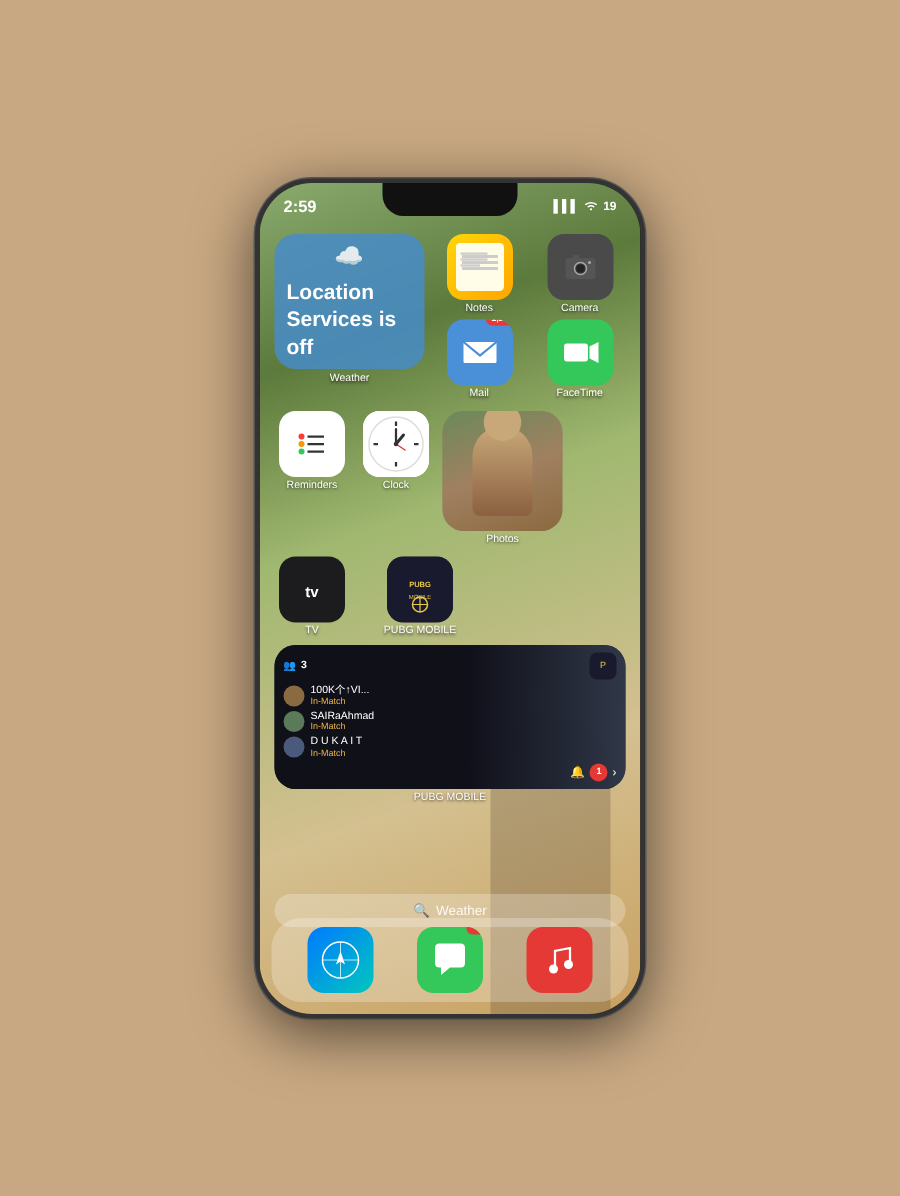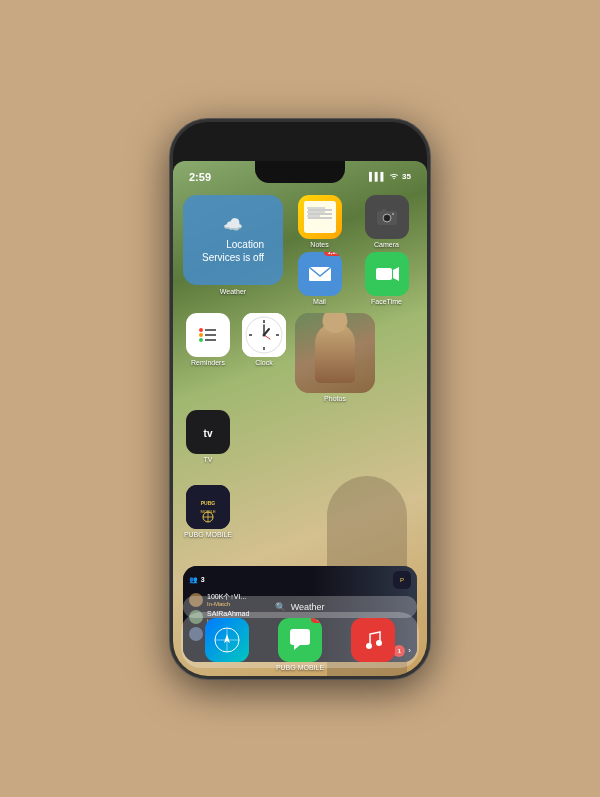--- a/index.html
+++ b/index.html
@@ -29,21 +29,20 @@
       border: 3px solid #333;
       box-shadow: 0 0 0 1px #555, 0 10px 40px rgba(0,0,0,0.6);
       position: relative;
     }
 
     .screen {
       position: absolute;
       top: 0; left: 0; right: 0; bottom: 0;
       border-radius: 12px;
       overflow: hidden;
-      margin-top: 39px;
     }
 
     
     .wallpaper {
       position: absolute;
       top: 0; left: 0; right: 0; bottom: 0;
       background: linear-gradient(160deg, #8aaa6e 0%, #5c7a3c 20%, #a0b870 40%, #d4c090 70%, #c8a060 100%);
       z-index: 0;
     }
 
@@ -147,25 +146,25 @@
       border-radius: 14px;
       display: flex;
       flex-direction: column;
       align-items: center;
       justify-content: center;
       padding: 8px;
       flex-shrink: 0;
     }
 
     .weather-widget-text {
-      font-size: 10px;
-      color: white;
-      text-align: right;
+      font-size: 14px;
+      color: white;
+      text-align: left;
       line-height: 1.3;
-      font-weight: 400;
+      font-weight: 700;
     }
 
     .weather-label {
       font-size: 7px;
       color: white;
       margin-top: 3px;
       text-shadow: 0 1px 2px rgba(0,0,0,0.7);
       text-align: center;
     }
 
@@ -315,21 +314,20 @@
       gap: 6px;
       align-items: flex-start;
       margin-bottom: 8px;
     }
 
     .row4-container {
       display: flex;
       gap: 22px;
       align-items: flex-start;
       margin-bottom: 6px;
-      flex-direction: column;
     }
 
     .widget-pubg-full {
       flex: 1;
       background: rgba(15,15,25,0.88);
       border-radius: 14px;
       padding: 5px 6px;
       position: relative;
     }
 
@@ -371,21 +369,21 @@
         <span class="status-time">2:59</span>
         <div class="status-icons">
           <span>▌▌▌</span>
           <span>
             <svg width="10" height="8" viewBox="0 0 10 8" fill="white">
               <path d="M5 6.5 L5 6.5" stroke="white" stroke-width="1.5" stroke-linecap="round"></path>
               <path d="M3.2 4.8 Q5 3.5 6.8 4.8" stroke="white" stroke-width="1" fill="none" stroke-linecap="round"></path>
               <path d="M1.5 3.2 Q5 1.2 8.5 3.2" stroke="white" stroke-width="1" fill="none" stroke-linecap="round"></path>
             </svg>
           </span>
-          <span style="font-size:8px;">35</span>
+          <span style="font-size:8px;">19</span>
         </div>
       </div>
 
       <div class="home-screen">
 
         <div class="row">
 
           <div style="display:flex;flex-direction:column;align-items:center;">
             <div class="weather-widget">
               <div style="font-size:16px; margin-bottom:4px;">☁️</div>

